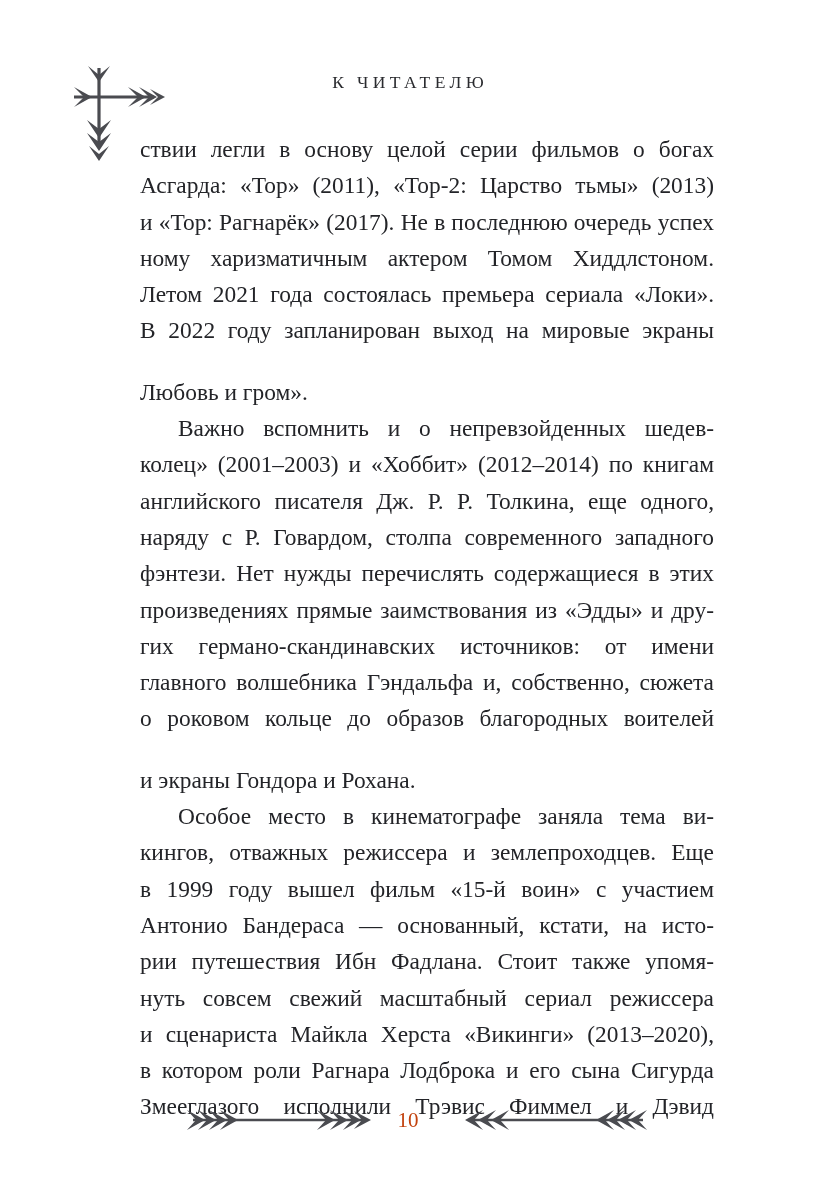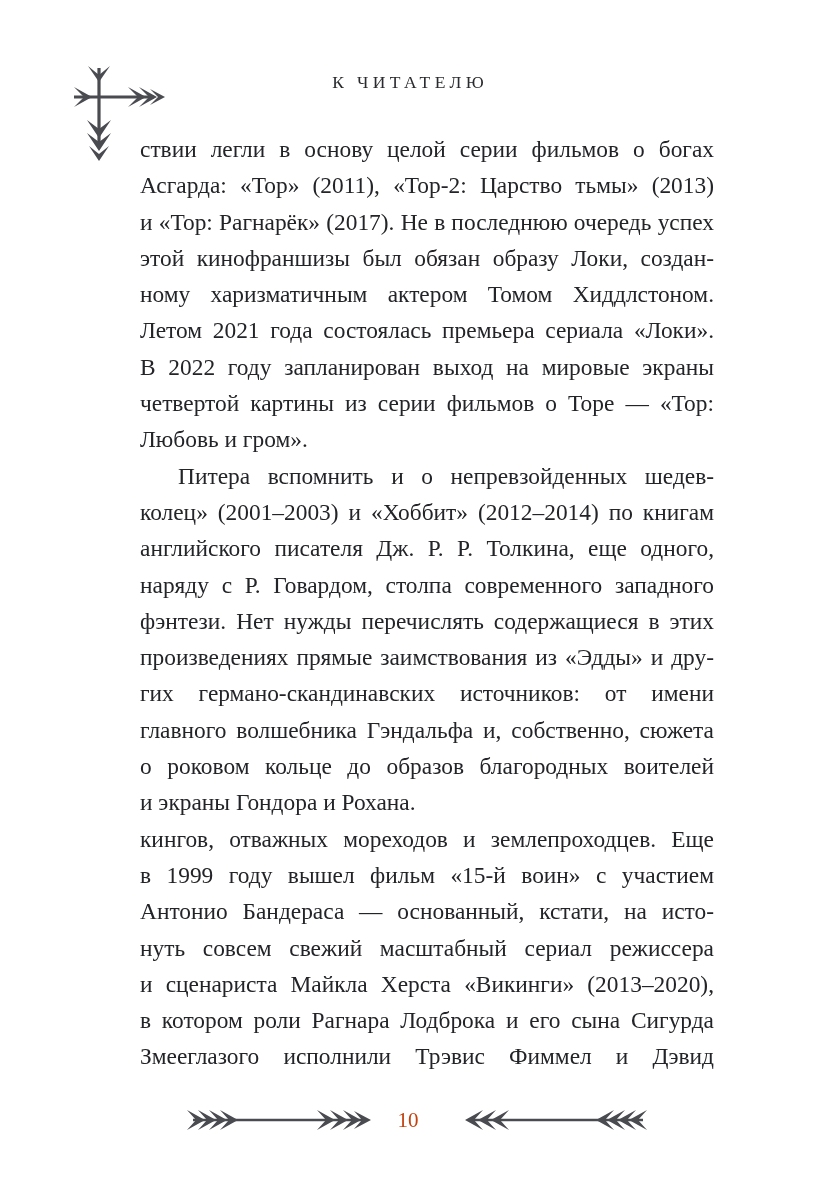--- a/index.html
+++ b/index.html
@@ -69,20 +69,21 @@
     height: 36.3px;
     line-height: 36.3px;
     text-align: justify;
     text-align-last: justify;
     white-space: nowrap;
     overflow: visible;
   }
 
   .line.ragged {
     text-align-last: left;
+    margin-top: 25px;
   }
 
   .line.indent {
     padding-left: 38px;
     box-sizing: border-box;
   }
 
   
   .footer {
     position: absolute;
@@ -149,45 +150,45 @@
 
     <div class="head-title">К ЧИТАТЕЛЮ</div>
   </div>
 
   <div class="lines">
 
     <div>
       <span class="line">ствии легли в основу целой серии фильмов о богах</span>
       <span class="line">Асгарда: «Тор» (2011), «Тор-2: Царство тьмы» (2013)</span>
       <span class="line">и «Тор: Рагнарёк» (2017). Не в последнюю очередь успех</span>
-      <span class="line">этой кинофраншизы был обязан образу Локи, создан-</span>
       <span class="line">ному харизматичным актером Томом Хиддлстоном.</span>
       <span class="line">Летом 2021 года состоялась премьера сериала «Локи».</span>
       <span class="line">В 2022 году запланирован выход на мировые экраны</span>
-      <span class="line">четвертой картины из серии фильмов о Торе — «Тор:</span>
       <span class="line ragged">Любовь и гром».</span>
     </div>
 
     <div>
-      <span class="line indent">Питера вспомнить и о непревзойденных шедев-</span>
+      <span class="line indent">Важно вспомнить и о непревзойденных шедев-</span>
       <span class="line">колец» (2001–2003) и «Хоббит» (2012–2014) по книгам</span>
       <span class="line">английского писателя Дж. Р. Р. Толкина, еще одного,</span>
       <span class="line">наряду с Р. Говардом, столпа современного западного</span>
       <span class="line">фэнтези. Нет нужды перечислять содержащиеся в этих</span>
       <span class="line">произведениях прямые заимствования из «Эдды» и дру-</span>
       <span class="line">гих германо-скандинавских источников: от имени</span>
       <span class="line">главного волшебника Гэндальфа и, собственно, сюжета</span>
       <span class="line">о роковом кольце до образов благородных воителей</span>
       <span class="line ragged">и экраны Гондора и Рохана.</span>
     </div>
 
     <div>
-      <span class="line">кингов, отважных мореходов и землепроходцев. Еще</span>
+      <span class="line indent">Особое место в кинематографе заняла тема ви-</span>
+      <span class="line">кингов, отважных режиссера и землепроходцев. Еще</span>
       <span class="line">в 1999 году вышел фильм «15-й воин» с участием</span>
       <span class="line">Антонио Бандераса — основанный, кстати, на исто-</span>
+      <span class="line">рии путешествия Ибн Фадлана. Стоит также упомя-</span>
       <span class="line">нуть совсем свежий масштабный сериал режиссера</span>
       <span class="line">и сценариста Майкла Херста «Викинги» (2013–2020),</span>
       <span class="line">в котором роли Рагнара Лодброка и его сына Сигурда</span>
       <span class="line">Змееглазого исполнили Трэвис Фиммел и Дэвид</span>
     </div>
 
   </div>
 
   <div class="footer">
 

